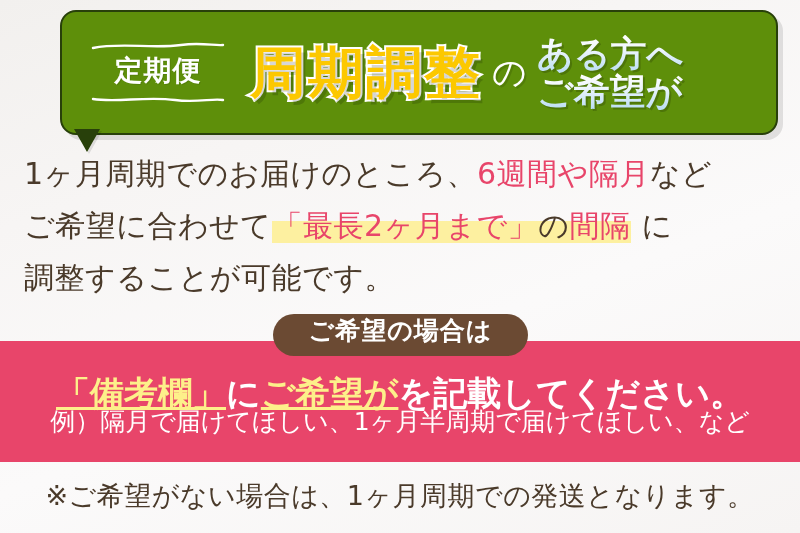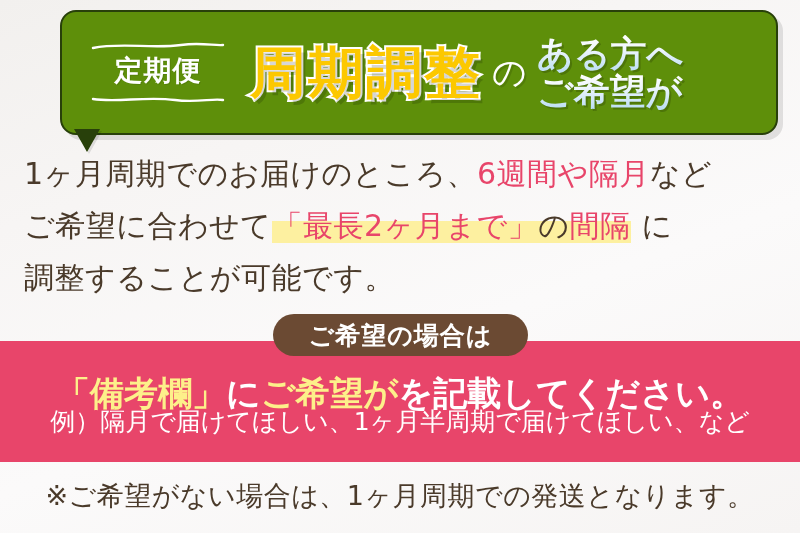--- a/index.html
+++ b/index.html
@@ -160,21 +160,20 @@
   
   .pill {
     position: absolute;
     left: 273px;
     top: 314px;
     width: 255px;
     height: 42px;
     background: #6b4a33;
     border-radius: 21px;
     display: flex;
-    align-items: center;
     justify-content: center;
     z-index: 4;
   }
   .pill-label {
     color: #ffffff;
     font-size: 25px;
     font-weight: bold;
     letter-spacing: 1px;
     white-space: nowrap;
   }
@@ -194,21 +193,21 @@
     left: 0;
     top: 30px;
     width: 800px;
     text-align: center;
     font-size: 34px;
     font-weight: bold;
     color: #ffffff;
     letter-spacing: 0px;
     white-space: nowrap;
   }
-  .pink-band-main .yellow { color: #fdf08a; }
+  .pink-band-main .yellow { color: #fdf08a; text-decoration: underline; }
   .pink-band-sub {
     position: absolute;
     left: 0;
     top: 64px;
     width: 800px;
     text-align: center;
     font-size: 25px;
     color: #ffffff;
     letter-spacing: 0px;
     white-space: nowrap;

